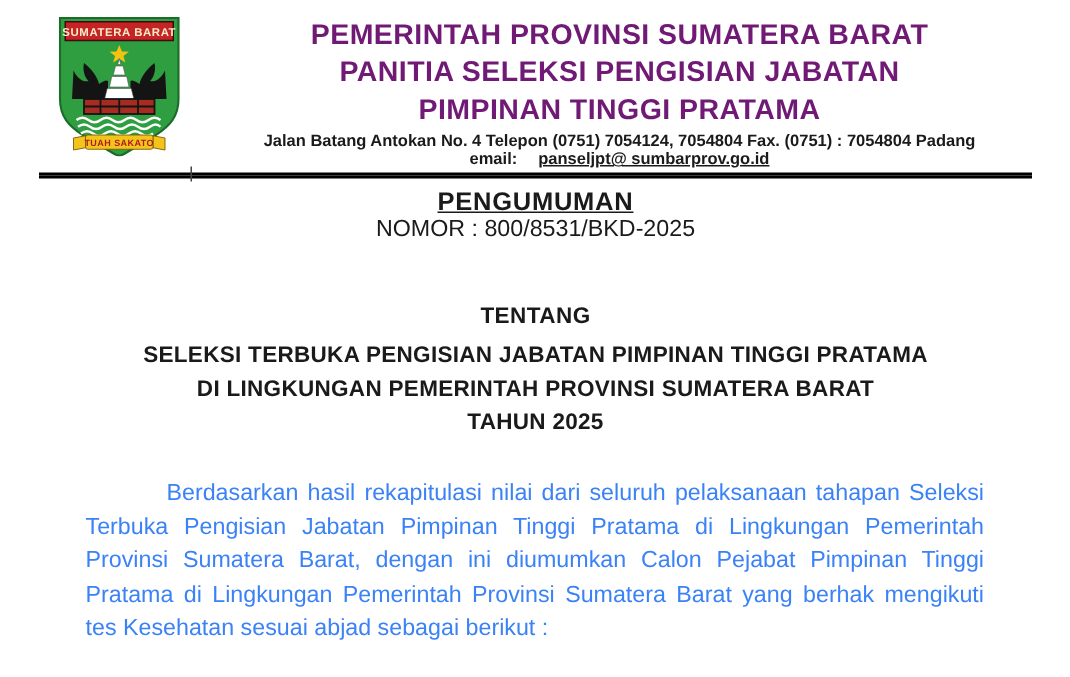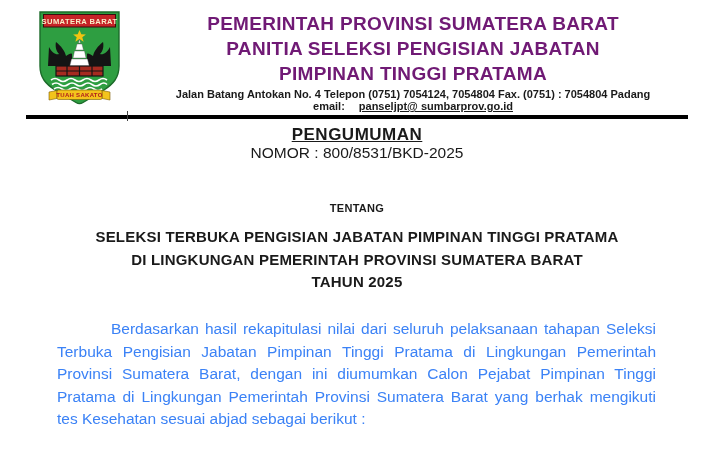--- a/index.html
+++ b/index.html
@@ -90,21 +90,21 @@
     white-space: nowrap;
   }
   .announcement-number {
     top: 144px;
     font-size: 15.5px;
     font-weight: normal;
     white-space: nowrap;
   }
   .about-label {
     top: 202px;
-    font-size: 11px;
+    font-size: 15px;
     font-weight: bold;
     letter-spacing: 0.3px;
     white-space: nowrap;
   }
   .subject-block {
     top: 226px;
     font-size: 15px;
     font-weight: bold;
     line-height: 22.7px;
     letter-spacing: 0.2px;

